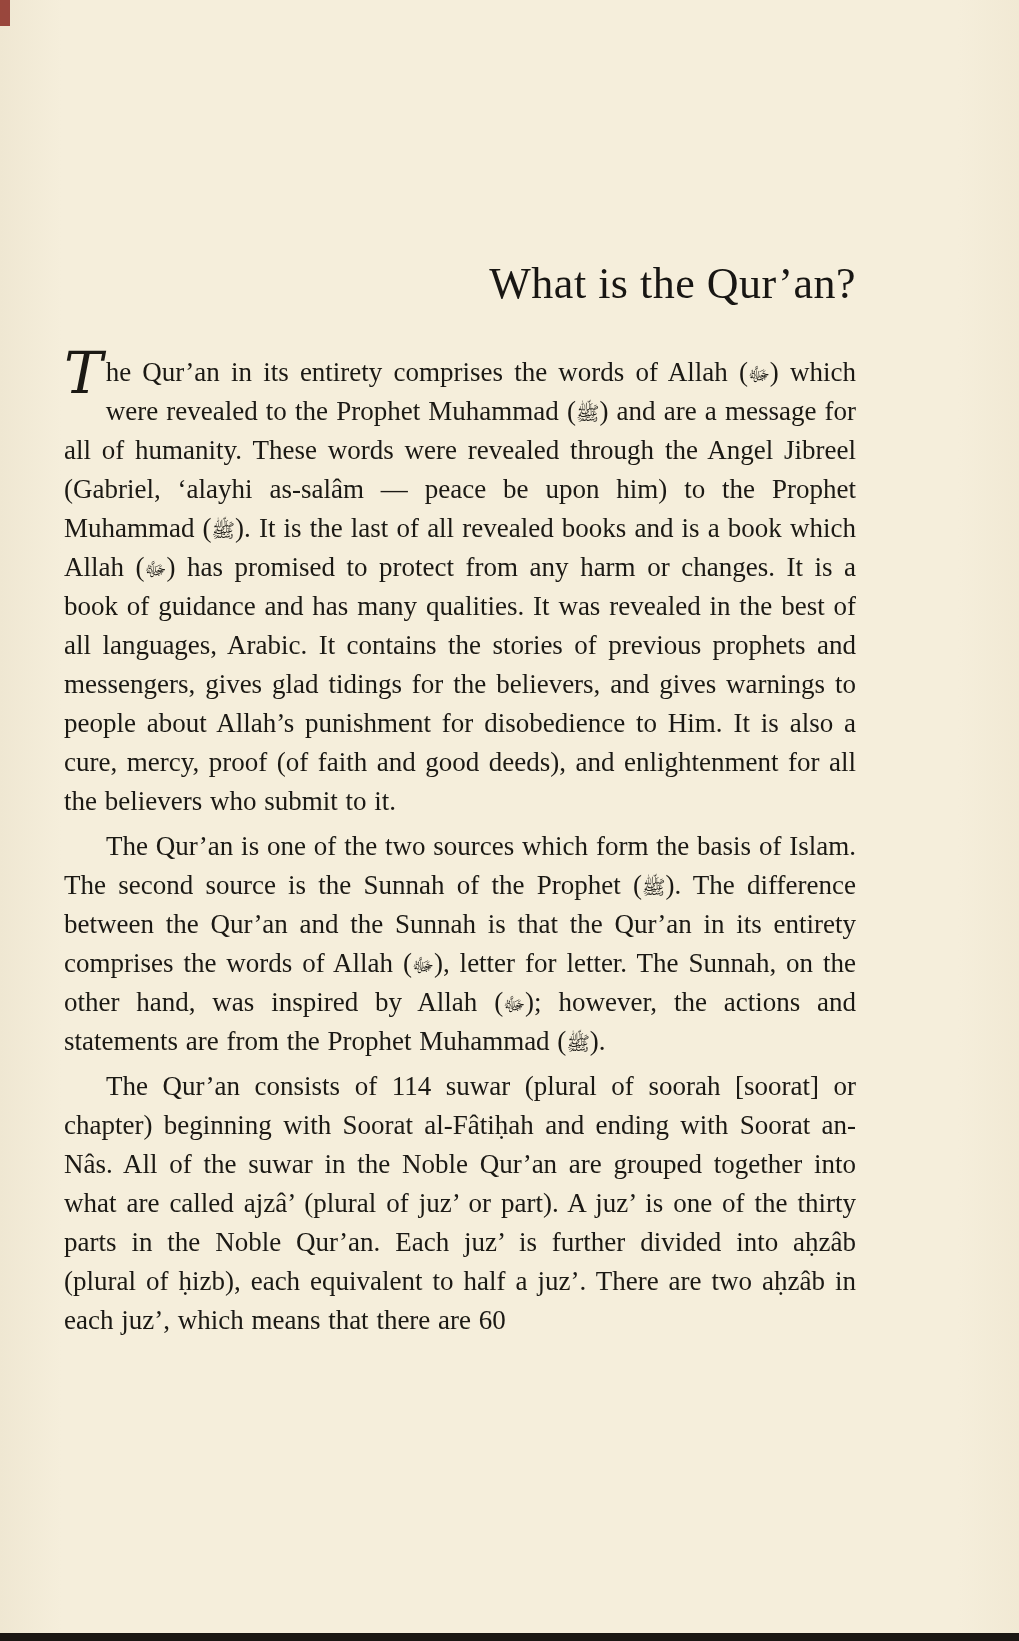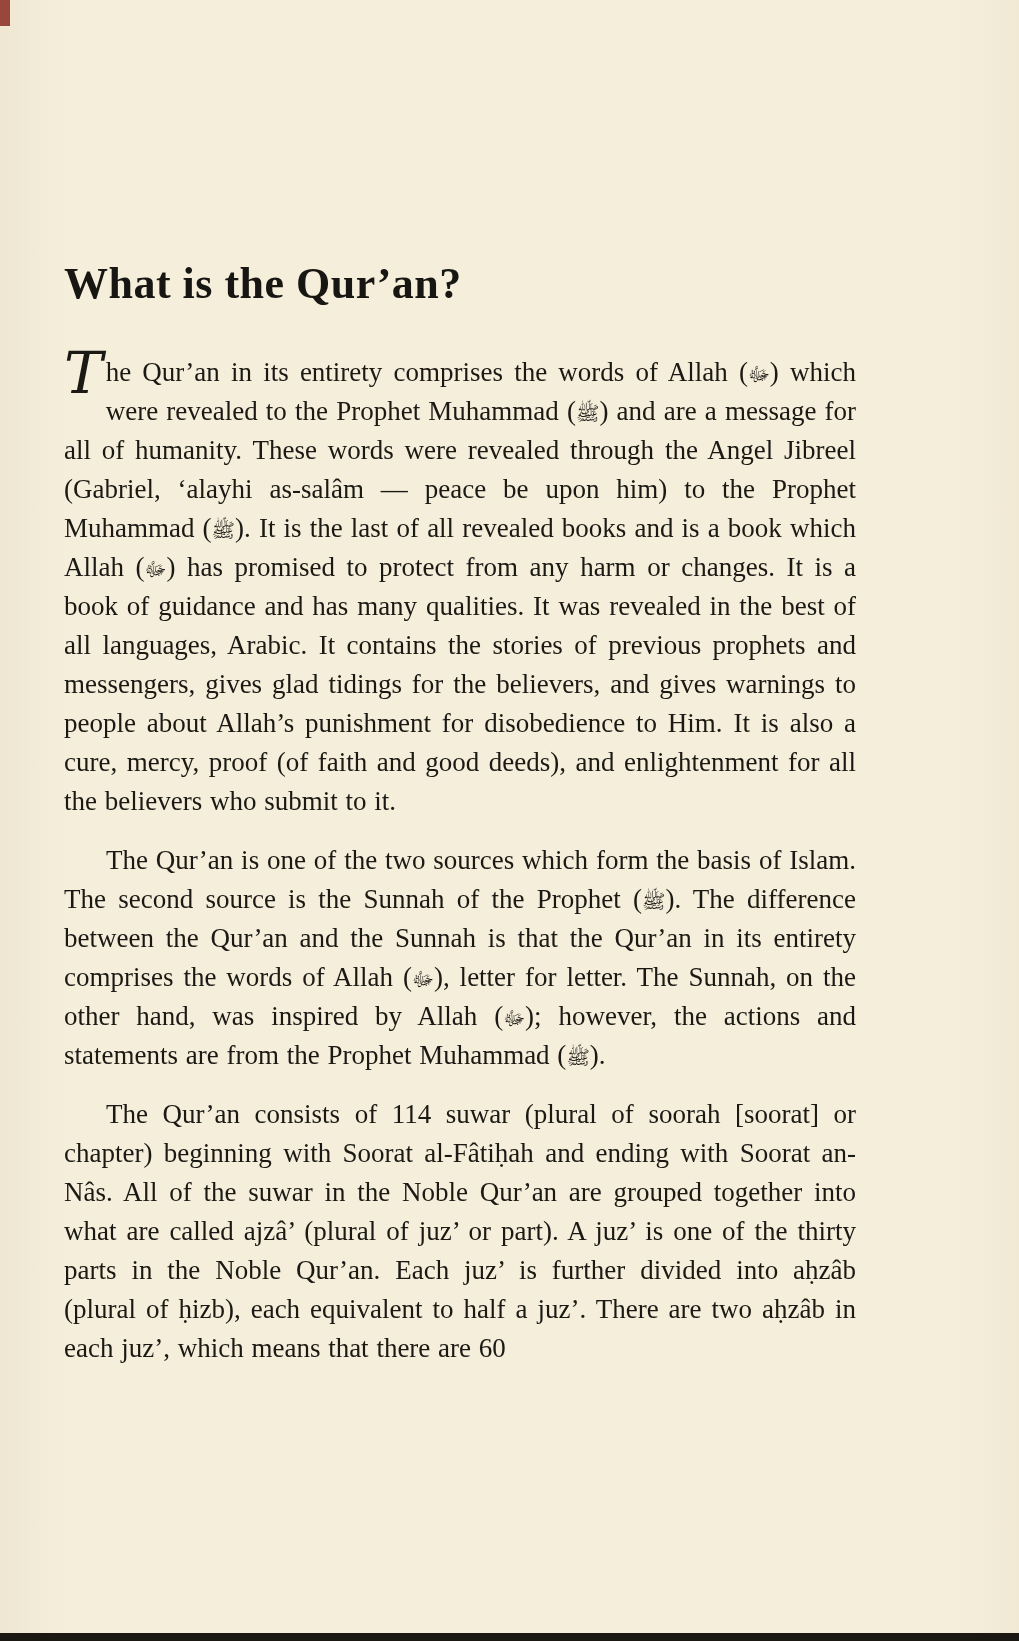--- a/index.html
+++ b/index.html
@@ -40,38 +40,38 @@
     position: absolute;
     left: 64px;
     top: 0;
     width: 792px;
   }
   h1.title {
     margin: 0;
     padding: 0;
     margin-top: 258px;
     margin-bottom: 44px;
-    text-align: left;
-    font-weight: 700;
+    text-align: right;
+    font-weight: 400;
     font-size: 44px;
     letter-spacing: 0.5px;
     color: #181613;
     font-family: "Liberation Serif", serif;
   }
   .body-text p.para {
     margin: 0 0 0 0;
     padding: 0;
     font-size: 27px;
     line-height: 39px;
     text-align: justify;
     color: #1b1914;
     word-spacing: 1px;
   }
   .body-text p.para + p.para {
-    margin-top: 20px;
+    margin-top: 6px;
   }
   .body-text p.para.indent {
     text-indent: 42px;
   }
   .dropcap {
     float: left;
     font-family: "DejaVu Serif", serif;
     font-style: italic;
     font-size: 58px;
     line-height: 40px;

